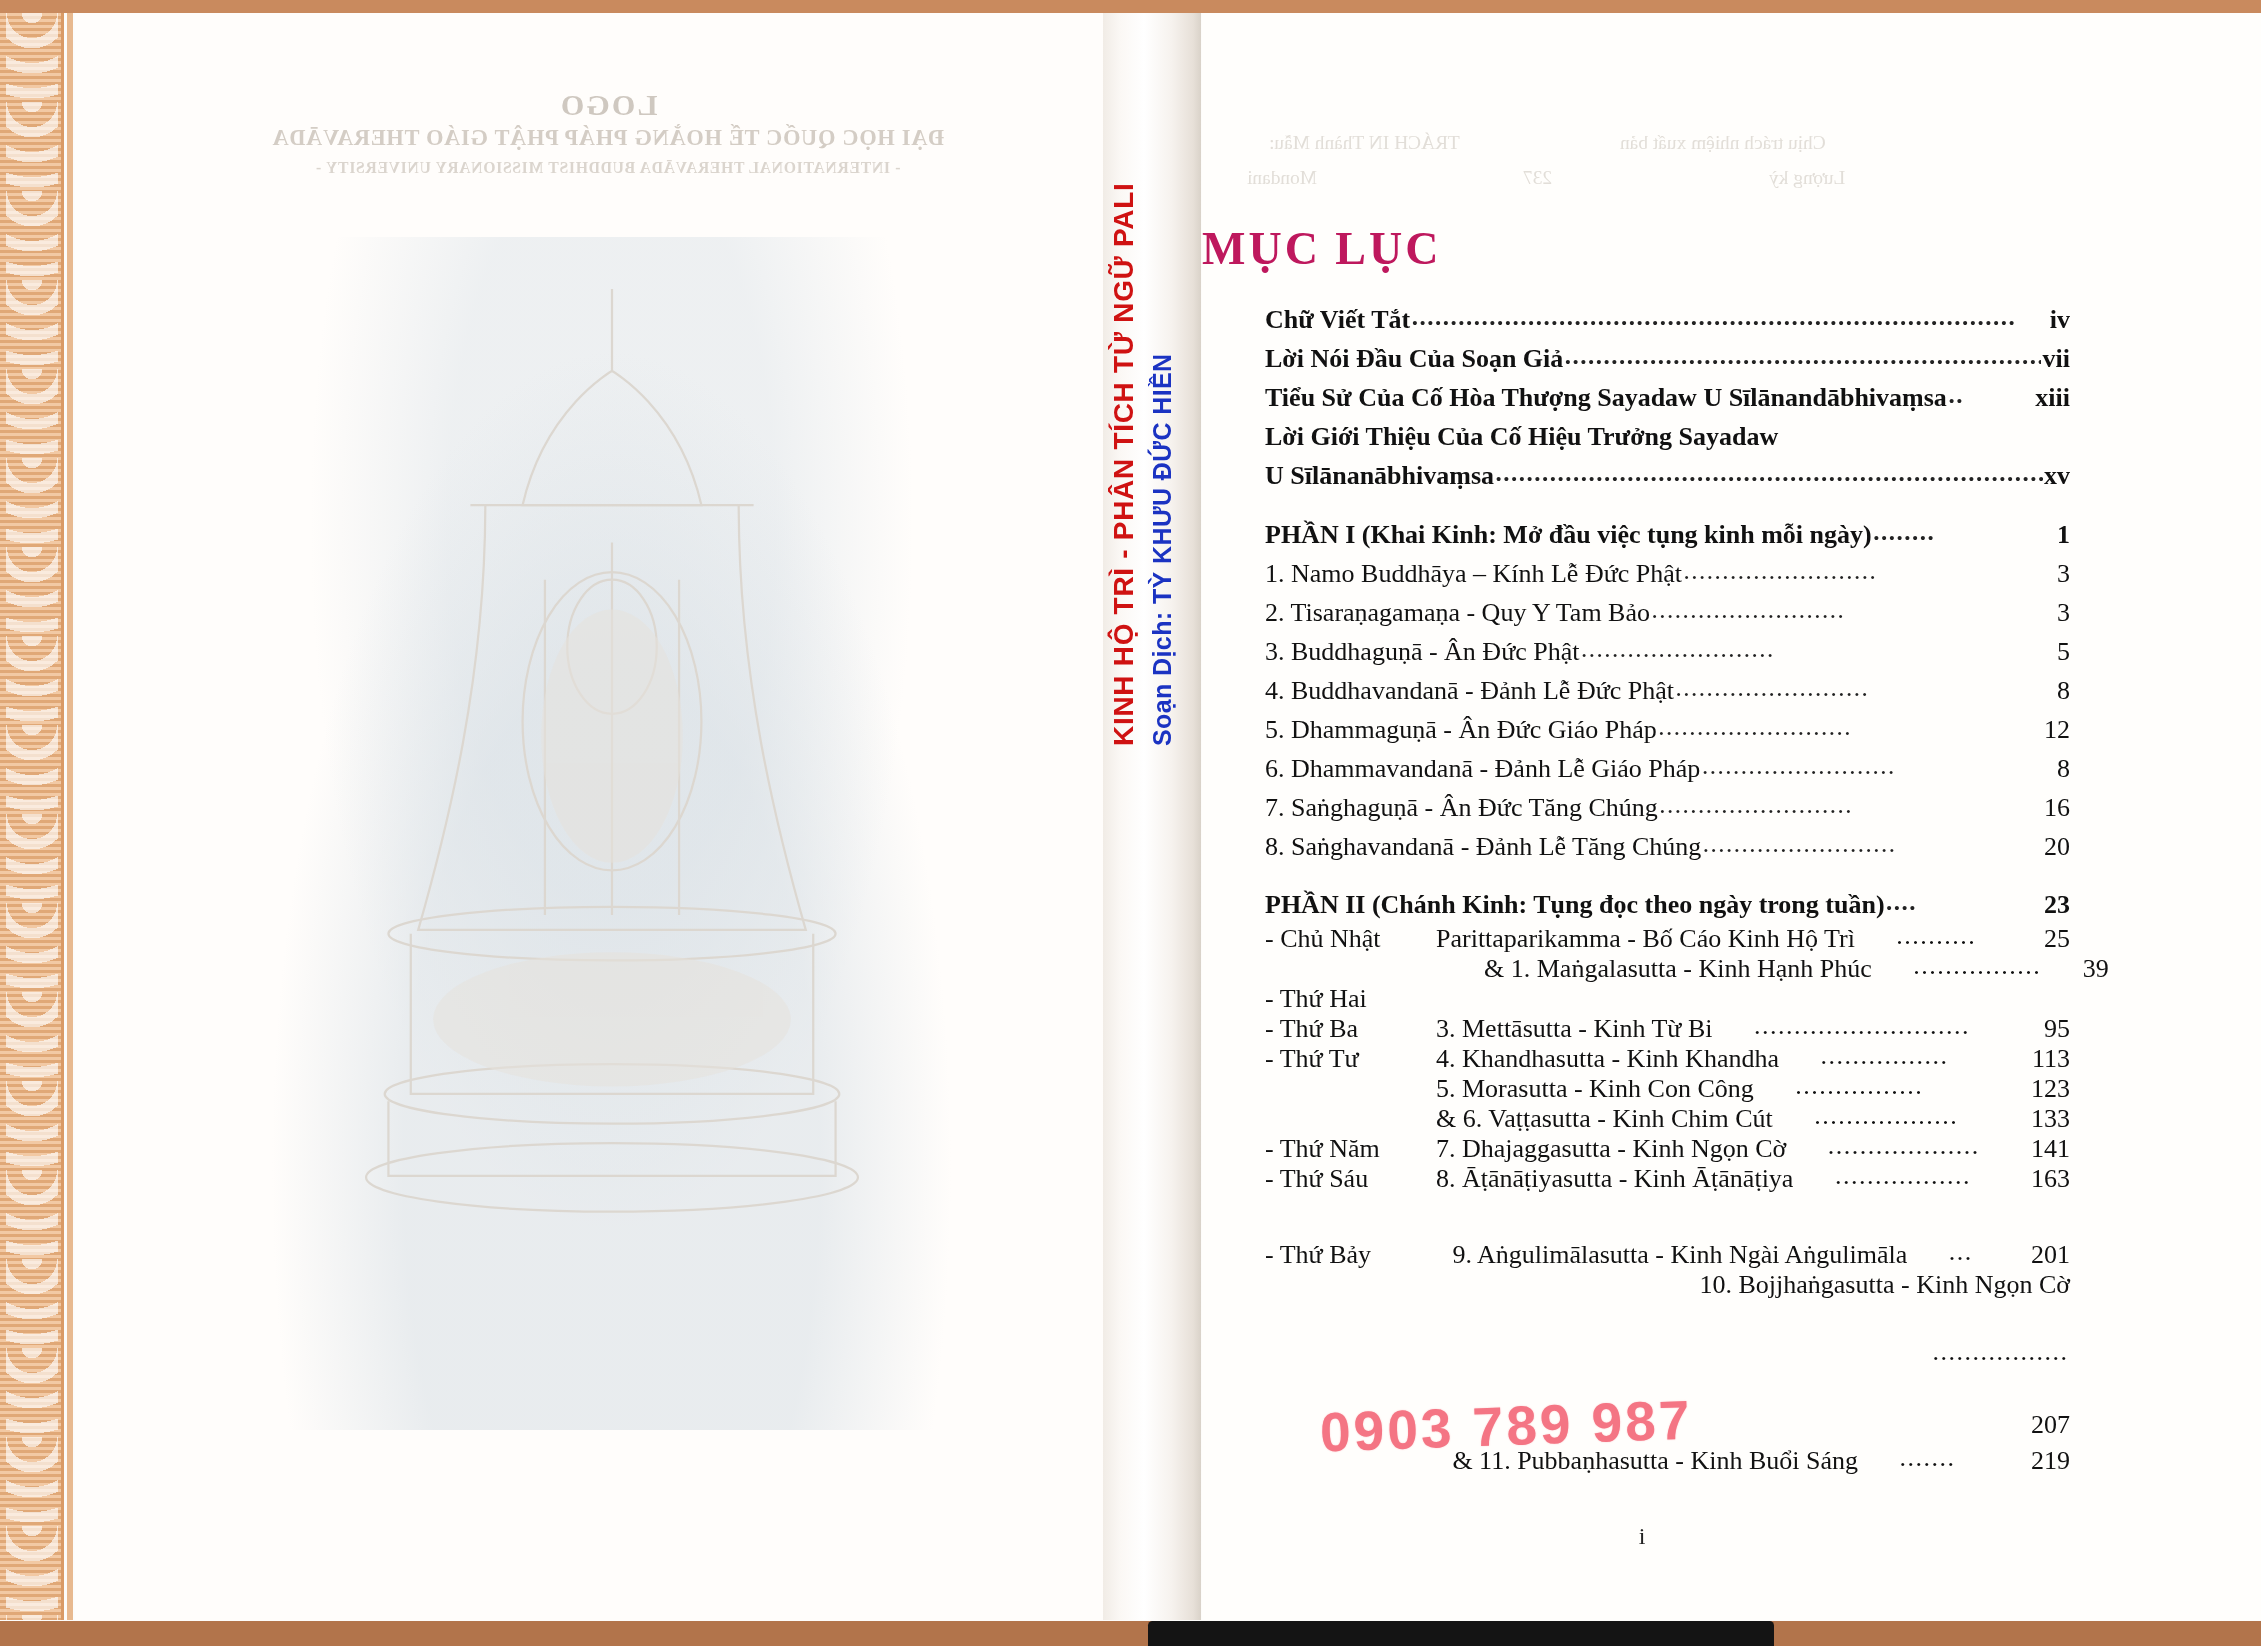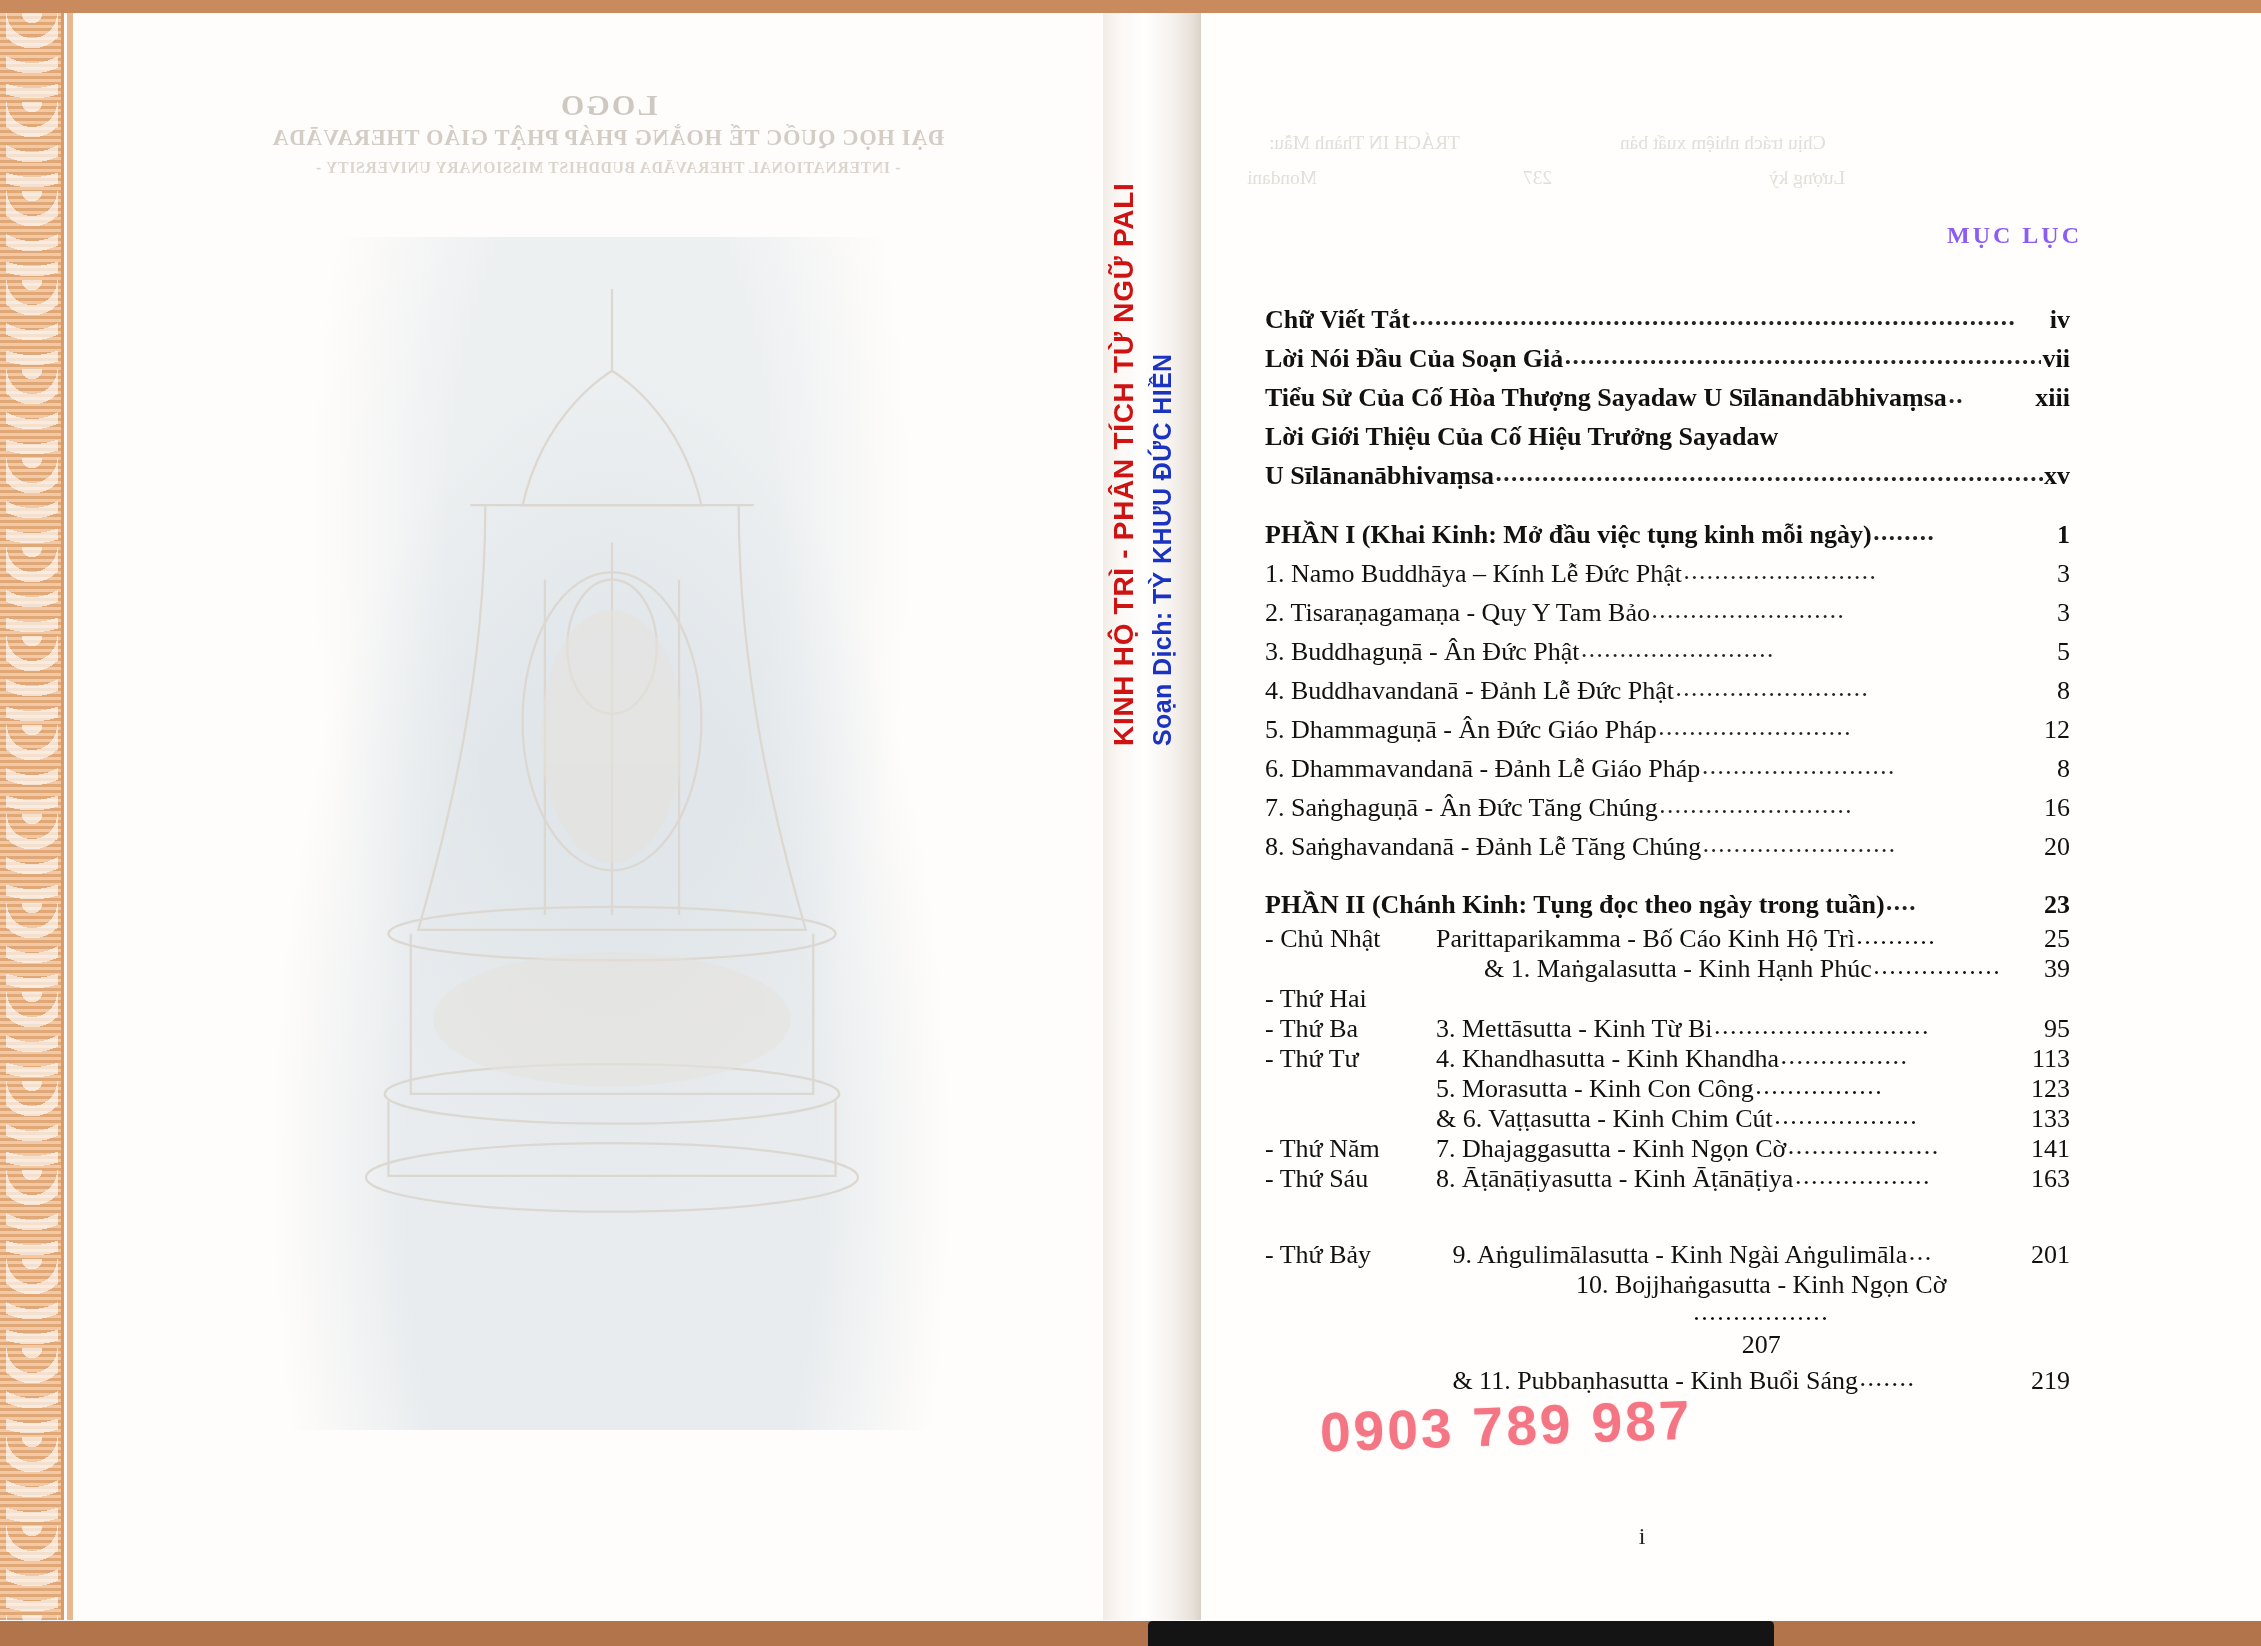--- a/index.html
+++ b/index.html
@@ -172,25 +172,25 @@
     position: absolute;
     left: 1202px; top: 13.4px;
     width: 1059px; height: 1607px;
     background: #fffefc;
     overflow: hidden;
   }
   .toc-title {
     position: absolute;
     left: 0; top: 209px;
     width: 880px;
-    text-align: right;
-    font-size: 24px;
+    text-align: left;
+    font-size: 46px;
     font-weight: bold;
     letter-spacing: 3px;
-    color: #8b5cf6;
+    color: #be185d;
   }
 
   .toc {
     position: absolute;
     left: 63px;
     top: 287px;
     width: 805px;
     font-size: 26px;
     color: #111;
   }
@@ -208,21 +208,21 @@
     font-size: 25px;
     letter-spacing: 1.5px;
     color: #222;
     transform: translateY(-3px);
   }
   .row .pg { flex: 0 0 auto; text-align: center; }
   .bold { font-weight: bold; }
   .gap-md { height: 19.4px; }
   .two-col { display: flex; align-items: baseline; white-space: nowrap; }
   .two-col .day { flex: 0 0 171px; }
-  .two-col .body { flex: 1 1 auto; display: flex; align-items: center; }
+  .two-col .body { flex: 1 1 auto; display: flex; align-items: flex-end; gap: 40px; }
   .two-col .body .lbl { flex: 0 0 auto; }
   .two-col .body .dots {
     flex: 1 1 auto; overflow: hidden; margin: 0 1.5px;
     letter-spacing: 1.5px; transform: translateY(-3px);
   }
   .two-col .body .pg { flex: 0 0 auto; }
   .folio {
     position: absolute;
     left: 0; top: 1510px;
     width: 880px;

